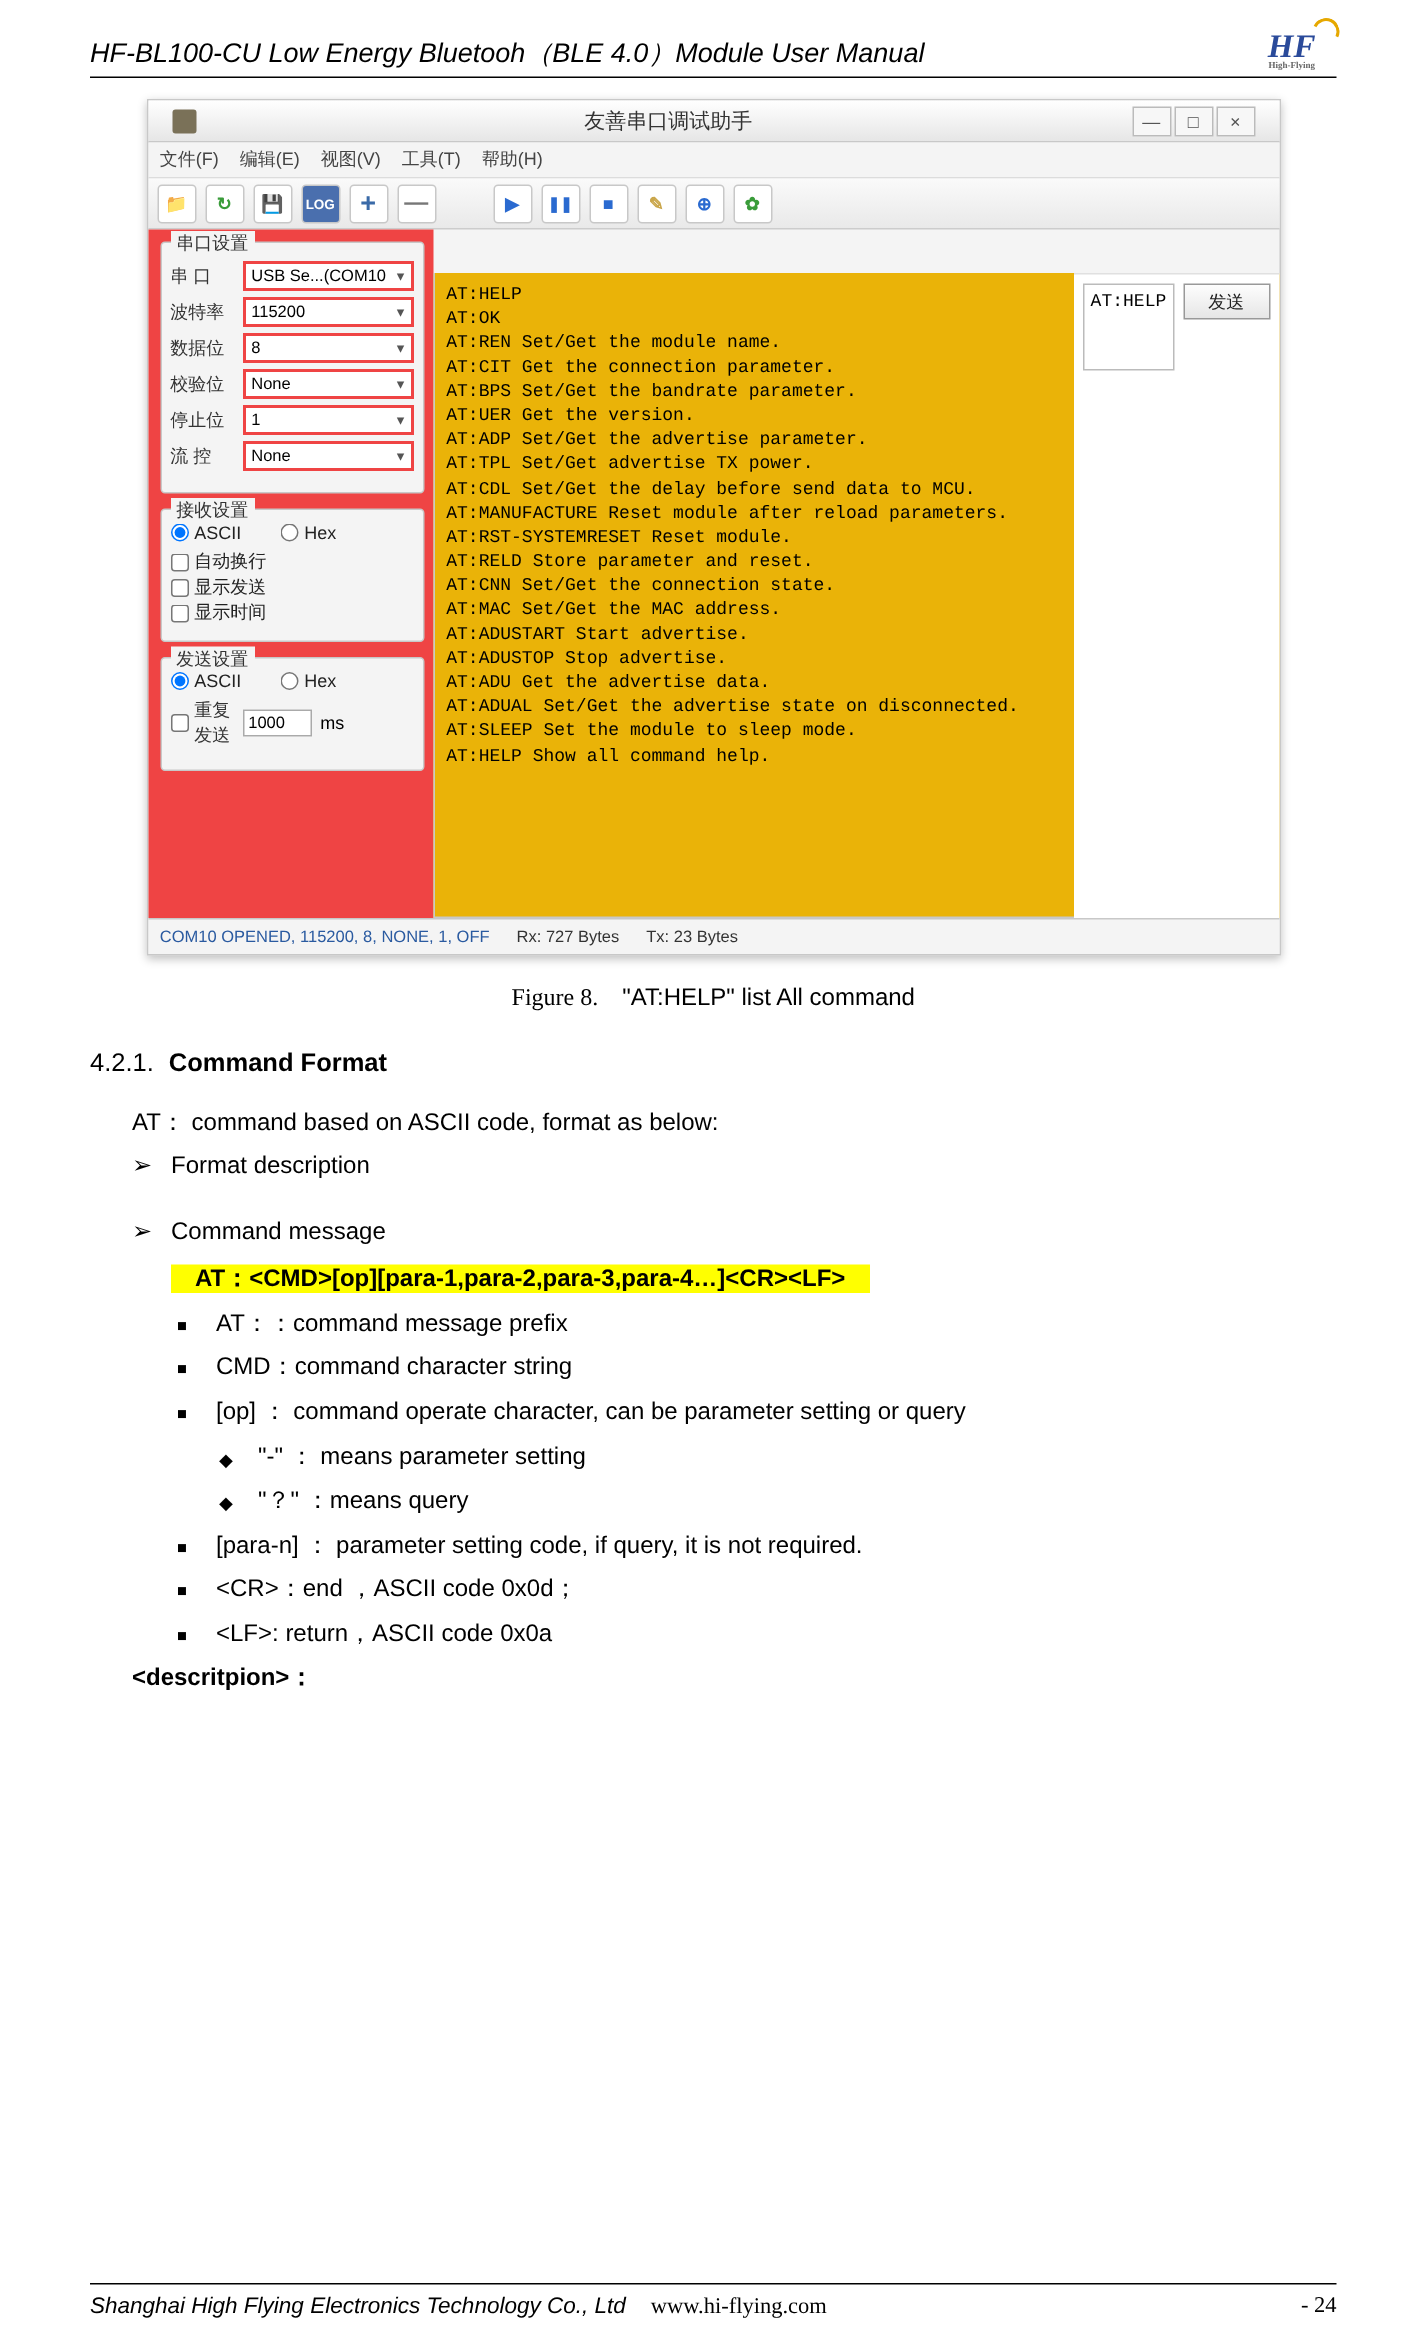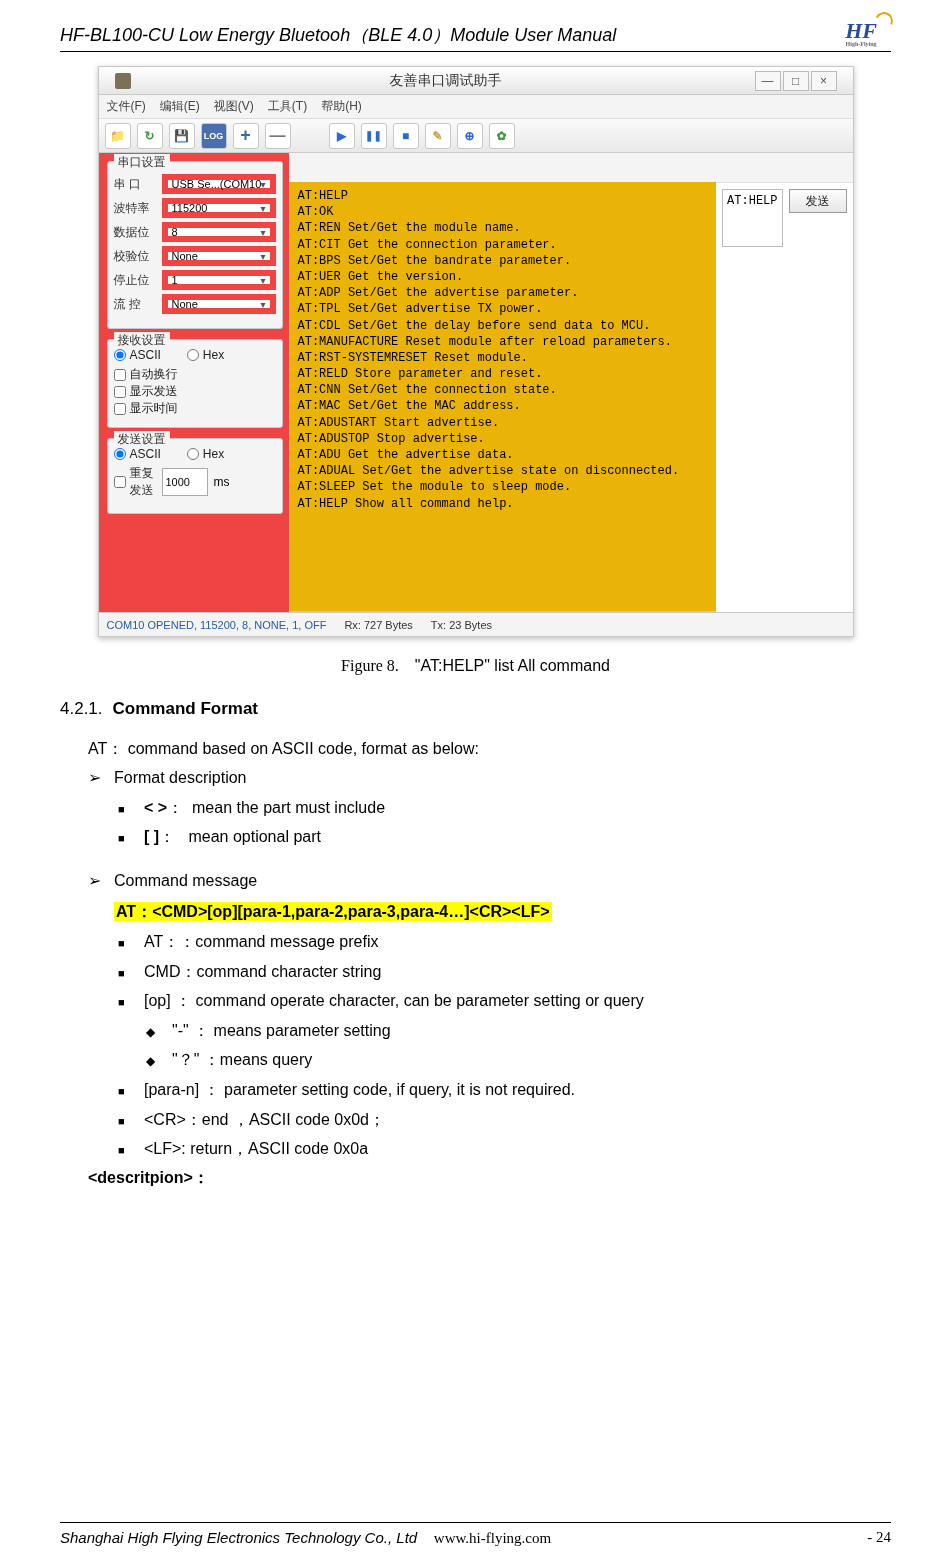--- a/index.html
+++ b/index.html
@@ -117,32 +117,32 @@
     border:1px solid #c8c8c8; border-radius:3px; padding:8px 6px 10px 6px;
     margin-bottom:10px; background:#f4f4f4; position:relative;
   }
   .groupbox-title {
     position:absolute; top:-8px; left:6px; background:#f4f4f4; padding:0 4px;
     font-size:12px; color:#333;
   }
   .form-row { display:flex; align-items:center; gap:6px; margin:4px 0; }
   .form-row label { width:42px; color:#333; }
   .combo {
-    flex:1; height:20px; border:6px solid #ef4444; background:#fff;
+    flex:1; height:20px; border:2px solid #ef4444; background:#fff;
     display:flex; align-items:center; padding:0 4px; font-size:11px;
     position:relative;
   }
   .combo::after {
     content:"▾"; position:absolute; right:4px; color:#555; font-size:10px;
   }
   .radio, .check { display:flex; align-items:center; gap:4px; font-size:12px; color:#222; }
   .radio input, .check input { width:12px; height:12px; }
   .inline-gap { display:flex; gap:26px; }
   .spin {
-    width:46px; height:28px; border:1px solid #aaa; background:#fff; font-size:11px;
+    width:46px; height:18px; border:1px solid #aaa; background:#fff; font-size:11px;
     display:flex; align-items:center; padding:0 3px;
   }
   .output {
     flex:1; background:#eab308; border-left:1px solid #c8c8c8; display:flex; margin-top:29px;
   }
   .output-text {
     flex:1; padding:6px 8px 4px 8px;
     font-family: "Consolas","Courier New",monospace;
     font-size:12px; color:#000; line-height:1.35;
     white-space:pre; overflow:hidden;
@@ -207,21 +207,21 @@
     font-size:16px; line-height:1.85; position:relative; padding-left:30px;
   }
   ul.level2 > li::before { content:"■"; position:absolute; left:4px; font-size:11px; top:6px; }
   ul.level3 { list-style:none; margin-left:0; }
   ul.level3 > li {
     font-family:"Trebuchet MS", Arial, sans-serif;
     font-size:16px; line-height:1.85; position:relative; padding-left:28px;
   }
   ul.level3 > li::before { content:"◆"; position:absolute; left:2px; font-size:12px; top:5px; }
   .highlight {
-    background:#ffff00; font-weight:bold; padding:1px 2px;
+    background:#ffff00; font-weight:bold; padding:1px 16px;
     font-family:"Trebuchet MS", Arial, sans-serif; font-size:16px;margin-top:12px;
   }
   .bold { font-weight:bold; }
   .page-footer {
     position:absolute; bottom:20px; left:60px; right:60px;
     border-top:1.5px solid #000; padding-top:6px;
     display:flex; justify-content:space-between;
     font-family:"Trebuchet MS", Arial, sans-serif; font-style:italic; font-size:15px;
   }
   .page-footer .url { font-family:"Times New Roman", serif; font-style:normal; font-size:15px; }
@@ -388,24 +388,20 @@
 
 <div class="section-h">
   <span class="section-num">4.2.1.</span><span>Command Format</span>
 </div>
 
 <div class="body-p">AT： command based on ASCII code, format as below:</div>
 
 <ul class="level1">
   <li>
     <span>Format description</span>
-    <ul class="level2">
-      <li><span class="bold">&lt; &gt;</span>：&nbsp;&nbsp;<span>mean the part must include</span></li>
-      <li><span class="bold">[ ]</span>：&nbsp;&nbsp;&nbsp;<span>mean optional part</span></li>
-    </ul>
   </li>
 </ul>
 
 <div class="spacer"></div>
 
 <ul class="level1">
   <li>
     <span>Command message</span>
     <div style="margin-top:2px;"><span class="highlight">AT：&lt;CMD&gt;[op][para-1,para-2,para-3,para-4…]&lt;CR&gt;&lt;LF&gt;</span></div>
     <ul class="level2">

